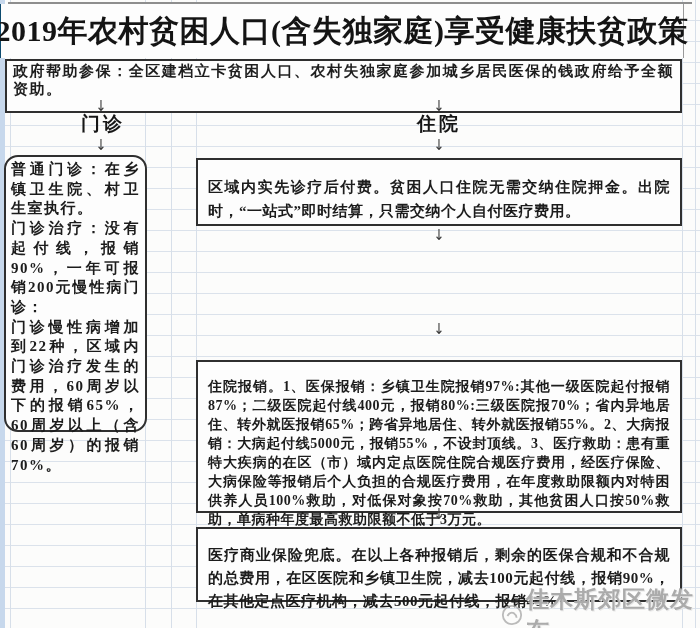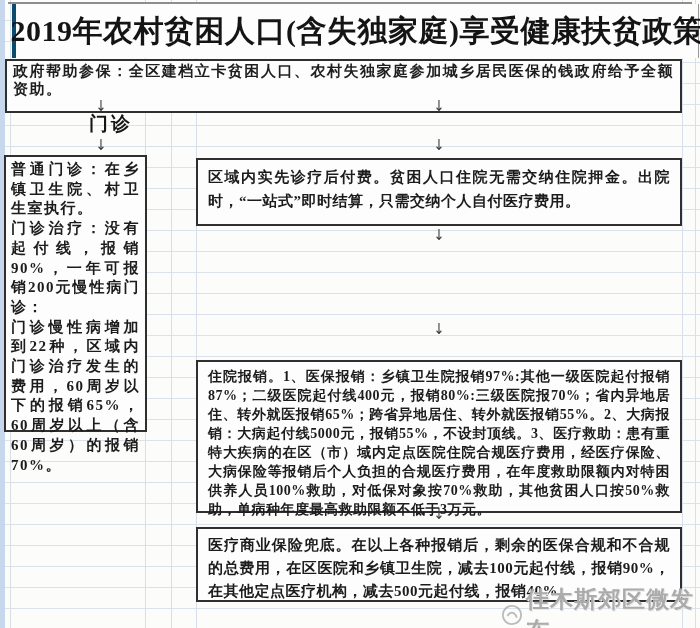--- a/index.html
+++ b/index.html
@@ -12,22 +12,22 @@
   
   .grid-layer{
     position:absolute; inset:0; z-index:0;
     background:repeating-linear-gradient(to bottom, transparent 0 20px, #dbe2eb 20px 21px);
   }
   .vline{position:absolute; top:0; bottom:0; width:1px; background:#d7dfe9; z-index:0;}
   .row-strip{position:absolute; left:0; top:0; bottom:0; width:5px; background:#c7d8ec; z-index:0;}
   .top-rule{position:absolute; left:8px; top:2px; width:684px; height:2px; background:#8e8e8e; z-index:1;}
 
   .title-cell{
-    position:absolute; left:12px; top:4px; width:682px; height:54px; z-index:1;
-    background:#fdfdfd; border-left:4px solid #0c4a6e; border-right:1px solid #9a9a9a;
+    position:absolute; left:0; top:4px; width:682px; height:54px; z-index:1;
+    background:#fdfdfd; border-left:1px solid #0c4a6e; border-right:1px solid #9a9a9a;
     display:flex; align-items:center; justify-content:center;
     font-size:30px; font-weight:bold; letter-spacing:0.5px; white-space:nowrap; color:#141414;
   }
   .note-box{
     position:absolute; left:5px; top:59px; width:677px; height:54px; z-index:1;
     background:#fdfdfd; border:2px solid #2f2f2f; box-sizing:border-box;
     font-size:15px; font-weight:bold; line-height:18px; letter-spacing:1.5px;
     padding:1px 6px; text-align:justify;
   }
   .flow-arrow{
@@ -40,23 +40,23 @@
     font-size:19px; font-weight:bold; letter-spacing:3px; color:#161616;
   }
   .policy-box{
     position:absolute; z-index:1; background:#fdfdfd;
     border:2px solid #2f2f2f; box-sizing:border-box;
     font-weight:bold; color:#1c1c1c; text-align:justify;
   }
   .box-outpatient{
     left:4px; top:155px; width:143px; height:277px;
     font-size:15px; line-height:19.7px; letter-spacing:1.5px;
-    padding:3px 5px; white-space:pre-line;
+    padding:3px 5px; white-space:pre-line;border-radius:14px;
   }
-  .box-step{ left:196px; width:486px; padding:5px 10px; letter-spacing:0.5px; }
+  .box-step{ left:196px; width:486px; padding:15px 10px; letter-spacing:0.5px; }
   .box-step1{ top:158px; height:68px; font-size:15px; line-height:24px; }
   .box-step2{ top:248px; height:69px; font-size:15px; line-height:22px; }
   .box-step3{ top:344px; height:153px; font-size:14px; line-height:19px;margin-top:16px; }
   .box-step4{ top:527px; height:75px; font-size:15px; line-height:23px; }
 
   .watermark{
     position:absolute; left:501px; top:584px; z-index:3;
     display:flex; align-items:center; gap:3px;
     color:#ababab; font-size:23px; font-weight:bold; letter-spacing:1px;
     text-shadow:1px 1px 0 #e8e8e8;
@@ -76,27 +76,28 @@
   <div class="vline" style="left:196px"></div>
   <div class="vline" style="left:682px"></div>
   <div class="vline" style="left:695px"></div>
   <div class="top-rule"></div>
 
   <div class="title-cell">2019年农村贫困人口(含失独家庭)享受健康扶贫政策</div>
 
   <div class="note-box">政府帮助参保：全区建档立卡贫困人口、农村失独家庭参加城乡居民医保的钱政府给予全额资助。</div>
 
   <div class="flow-arrow" style="left:90px; top:99px;">↓</div>
-  <div class="col-header" style="left:68px; top:111px;">门诊</div>
+  <div class="col-header" style="left:60px; top:111px;">门诊</div>
   <div class="flow-arrow" style="left:90px; top:138px;">↓</div>
   <div class="policy-box box-outpatient">普通门诊：在乡镇卫生院、村卫生室执行。
 门诊治疗：没有起付线，报销90%，一年可报销200元慢性病门诊：
 门诊慢性病增加到22种，区域内门诊治疗发生的费用，60周岁以下的报销65%，60周岁以上（含60周岁）的报销70%。</div>
 
   <div class="flow-arrow" style="left:428px; top:99px;">↓</div>
+  <div class="col-header" style="left:396px; top:111px;">住院</div>
   <div class="flow-arrow" style="left:428px; top:138px;">↓</div>
 
   <div class="policy-box box-step box-step1">区域内实先诊疗后付费。贫困人口住院无需交纳住院押金。出院时，“一站式”即时结算，只需交纳个人自付医疗费用。</div>
   <div class="flow-arrow" style="left:428px; top:228px;">↓</div>
 
   <div class="flow-arrow" style="left:428px; top:322px;">↓</div>
 
   <div class="policy-box box-step box-step3">住院报销。1、医保报销：乡镇卫生院报销97%:其他一级医院起付报销87%；二级医院起付线400元，报销80%:三级医院报70%；省内异地居住、转外就医报销65%；跨省异地居住、转外就医报销55%。2、大病报销：大病起付线5000元，报销55%，不设封顶线。3、医疗救助：患有重特大疾病的在区（市）域内定点医院住院合规医疗费用，经医疗保险、大病保险等报销后个人负担的合规医疗费用，在年度救助限额内对特困供养人员100%救助，对低保对象按70%救助，其他贫困人口按50%救助，单病种年度最高救助限额不低于3万元。</div>
   <div class="flow-arrow" style="left:428px; top:507px;">↓</div>
 

